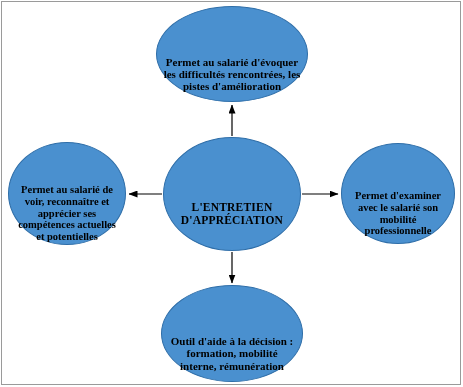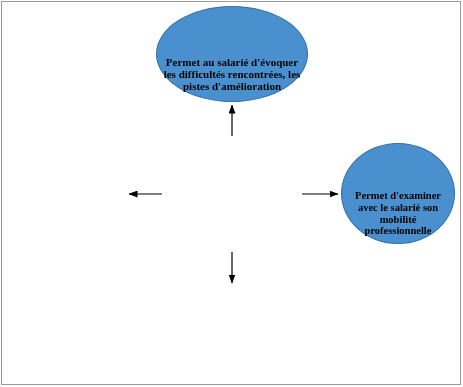--- a/index.html
+++ b/index.html
@@ -108,20 +108,29 @@
 
     <line x1="232" y1="252" x2="232" y2="283" stroke="#000000" stroke-width="1.2" marker-end="url(#arrowhead)"></line>
 
     <line x1="162" y1="194" x2="129" y2="194" stroke="#000000" stroke-width="1.2" marker-end="url(#arrowhead)"></line>
   </svg>
 
   <div class="node top">
     <span>Permet au salarié d'évoquer les difficultés rencontrées, les pistes d'amélioration</span>
   </div>
 
+  <div class="node left">
+    <span>Permet au salarié de voir, reconnaître et apprécier ses compétences actuelles et potentielles</span>
+  </div>
 
+  <div class="node center">
+    <span>L'ENTRETIEN D'APPRÉCIATION</span>
+  </div>
 
   <div class="node right">
     <span>Permet d'examiner avec le salarié son mobilité professionnelle</span>
   </div>
 
+  <div class="node bottom">
+    <span>Outil d'aide à la décision : formation, mobilité interne, rémunération</span>
+  </div>
 
 </div>
 
 </body></html>

